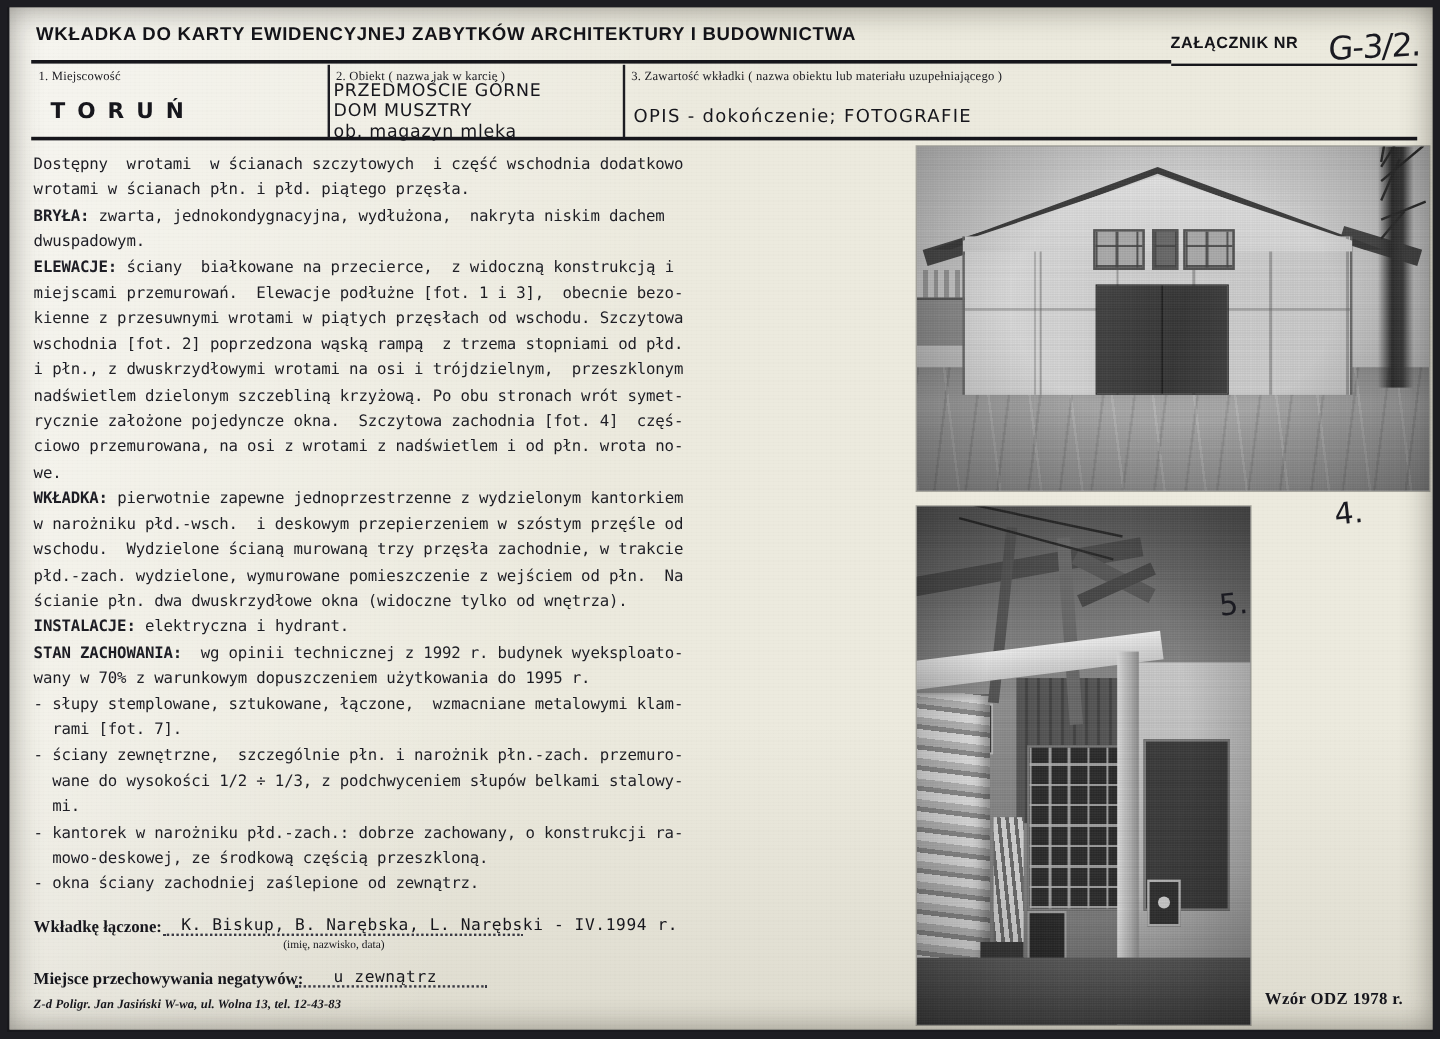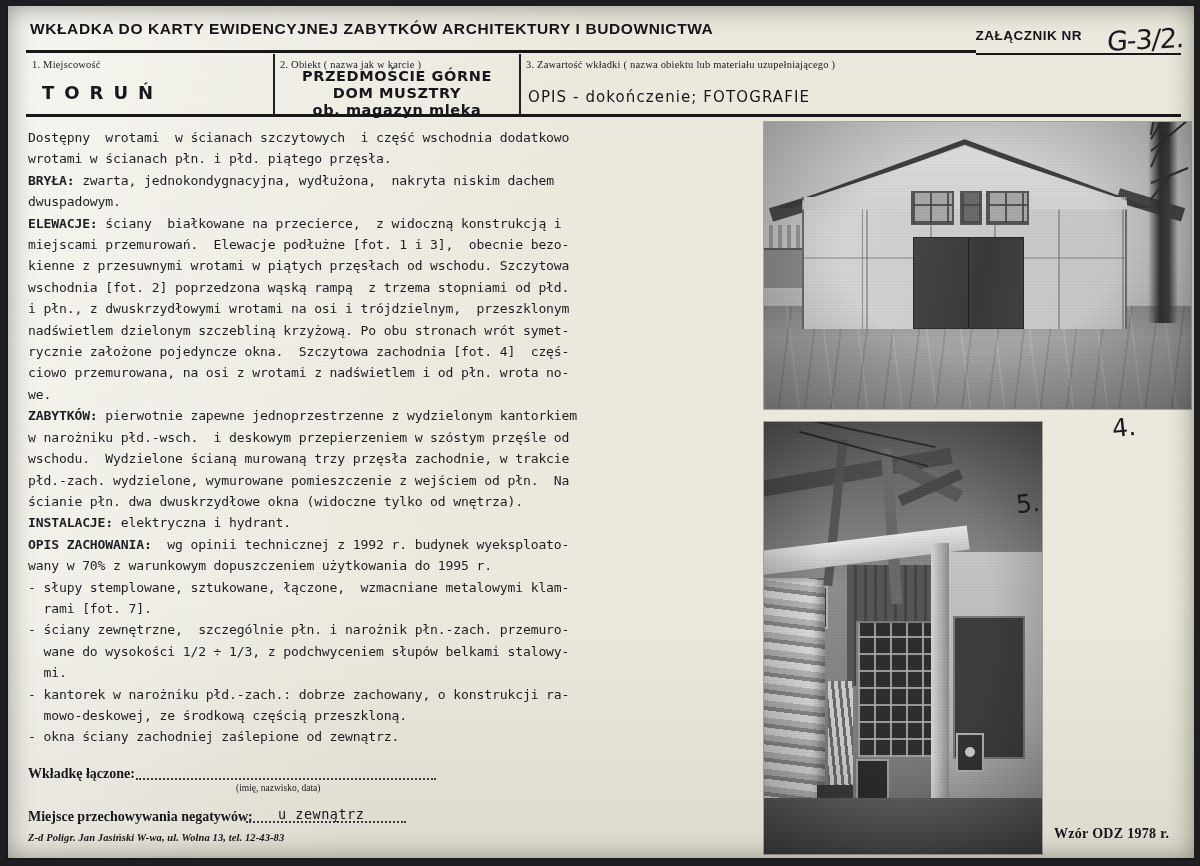--- a/index.html
+++ b/index.html
@@ -80,23 +80,23 @@
   .vdiv-2 { left: 511px; top: 48px; height: 61px; }
 
   .c1-value {
     position: absolute; left: 34px; top: 76px;
     font-family: "DejaVu Sans", sans-serif;
     font-weight: 700; font-size: 18px; letter-spacing: 10px;
     color: #17171d;
   }
   .c2-value {
     position: absolute; left: 270px; top: 62px;
-    width: 238px; text-align: center;
+    width: 238px; text-align: left;
     font-family: "DejaVu Sans", sans-serif;
-    font-weight: 700; font-size: 14.5px; line-height: 17px;
+    font-weight: 400; font-size: 14.5px; line-height: 17px;
     color: #17171d; letter-spacing: .6px;
   }
   .c3-value {
     position: absolute; left: 520px; top: 82px;
     font-family: "DejaVu Sans", sans-serif;
     font-weight: 400; font-size: 15px; letter-spacing: 1.1px;
     color: #17171d;
   }
 
   
@@ -344,39 +344,40 @@
 dwuspadowym.
 <span class="b">ELEWACJE:</span> ściany  białkowane na przecierce,  z widoczną konstrukcją i
 miejscami przemurowań.  Elewacje podłużne [fot. 1 i 3],  obecnie bezo-
 kienne z przesuwnymi wrotami w piątych przęsłach od wschodu. Szczytowa
 wschodnia [fot. 2] poprzedzona wąską rampą  z trzema stopniami od płd.
 i płn., z dwuskrzydłowymi wrotami na osi i trójdzielnym,  przeszklonym
 nadświetlem dzielonym szczebliną krzyżową. Po obu stronach wrót symet-
 rycznie założone pojedyncze okna.  Szczytowa zachodnia [fot. 4]  częś-
 ciowo przemurowana, na osi z wrotami z nadświetlem i od płn. wrota no-
 we.
-<span class="b">ZABYTKÓW:</span> pierwotnie zapewne jednoprzestrzenne z wydzielonym kantorkiem
+<span class="b">WKŁADKA:</span> pierwotnie zapewne jednoprzestrzenne z wydzielonym kantorkiem
 w narożniku płd.-wsch.  i deskowym przepierzeniem w szóstym przęśle od
 wschodu.  Wydzielone ścianą murowaną trzy przęsła zachodnie, w trakcie
 płd.-zach. wydzielone, wymurowane pomieszczenie z wejściem od płn.  Na
 ścianie płn. dwa dwuskrzydłowe okna (widoczne tylko od wnętrza).
 <span class="b">INSTALACJE:</span> elektryczna i hydrant.
-<span class="b">OPIS ZACHOWANIA:</span>  wg opinii technicznej z 1992 r. budynek wyeksploato-
+<span class="b">STAN ZACHOWANIA:</span>  wg opinii technicznej z 1992 r. budynek wyeksploato-
 wany w 70% z warunkowym dopuszczeniem użytkowania do 1995 r.
 - słupy stemplowane, sztukowane, łączone,  wzmacniane metalowymi klam-
   rami [fot. 7].
 - ściany zewnętrzne,  szczególnie płn. i narożnik płn.-zach. przemuro-
   wane do wysokości 1/2 ÷ 1/3, z podchwyceniem słupów belkami stalowy-
   mi.
 - kantorek w narożniku płd.-zach.: dobrze zachowany, o konstrukcji ra-
   mowo-deskowej, ze środkową częścią przeszkloną.
 - okna ściany zachodniej zaślepione od zewnątrz.</div>
 
     <div class="sig sig-lbl1">Wkładkę łączone:</div>
     <div class="sig sig-dots1"></div>
+    <div class="sig sig-val1">K. Biskup, B. Narębska, L. Narębski - IV.1994 r.</div>
     <div class="sig sig-sub1">(imię, nazwisko, data)</div>
 
     <div class="sig sig-lbl2">Miejsce przechowywania negatywów:</div>
     <div class="sig sig-dots2"></div>
     <div class="sig sig-val2">u zewnątrz</div>
 
     <div class="sig printer">Z-d Poligr. Jan Jasiński W-wa, ul. Wolna 13, tel. 12-43-83</div>
     <div class="odz">Wzór ODZ 1978 r.</div>
 
     <div class="photo" id="photo-1">

